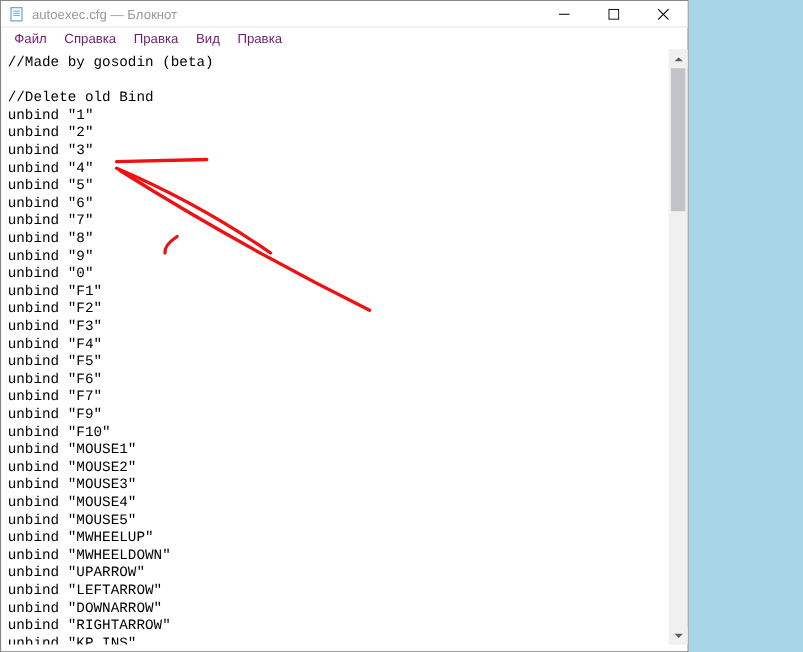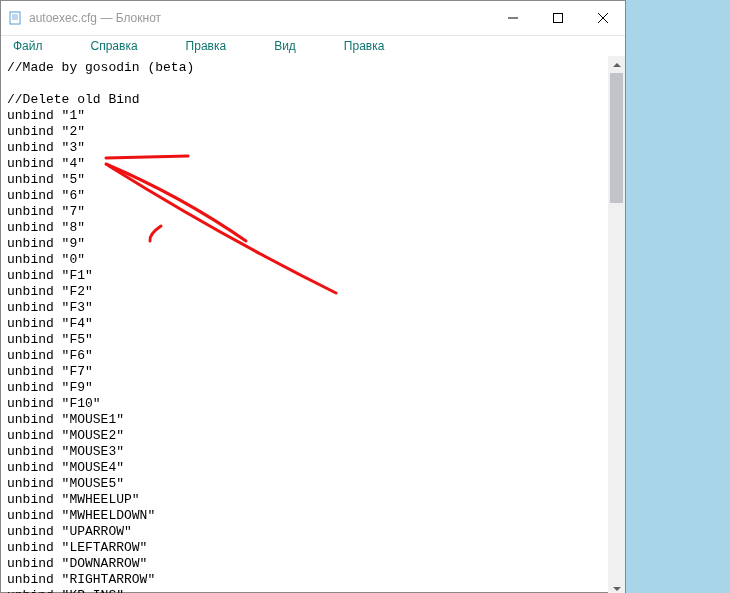--- a/index.html
+++ b/index.html
@@ -14,21 +14,21 @@
     .window {
       position: absolute;
       left: 0;
       top: 0;
       width: 626px;
       height: 593px;
       background: #fff;
       border: 1px solid #888;
     }
     .titlebar {
-      height: 35px;
+      height: 24px;
       border-bottom: 1px solid #e5e5e5;
       display: flex;
       align-items: center;
       padding-left: 6px;
       background: #fff;
     }
     .title-icon {
       width: 16px;
       height: 16px;
       margin-right: 6px;
@@ -54,22 +54,21 @@
       color: #555;
       font-size: 11px;
       cursor: pointer;
     }
     .menubar {
       height: 20px;
       display: flex;
       align-items: center;
       padding-left: 4px;
       font-size: 12px;
-      color: #0f766e;
-      gap: 32px;
+      color: #701a75;
     }
     .menu-item {
       padding: 2px 8px;
       cursor: pointer;
     }
     .content-wrap {
       position: relative;
       height: calc(100% - 50px);
       display: flex;
     }

